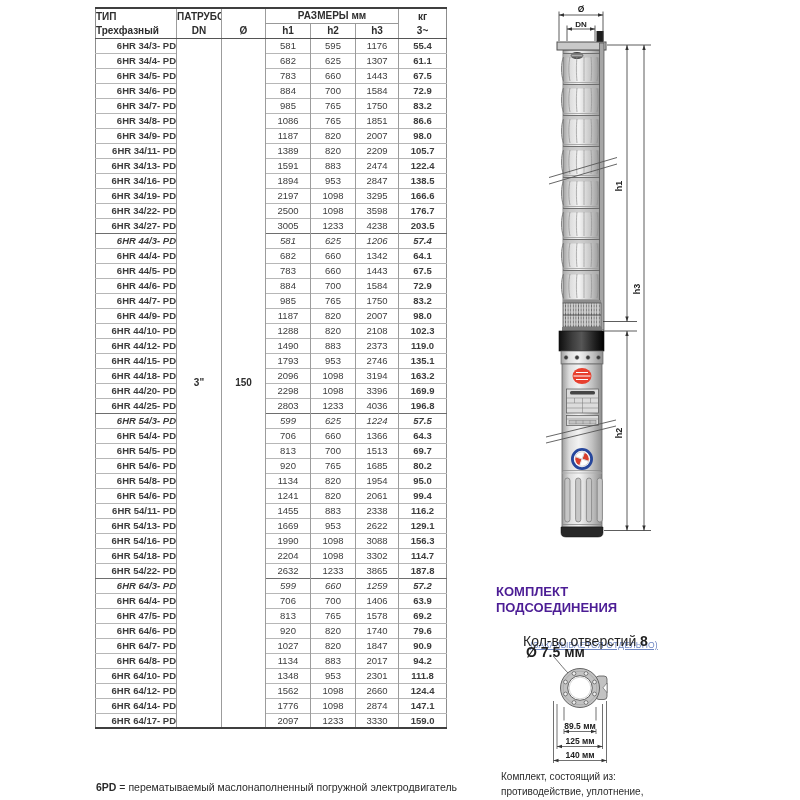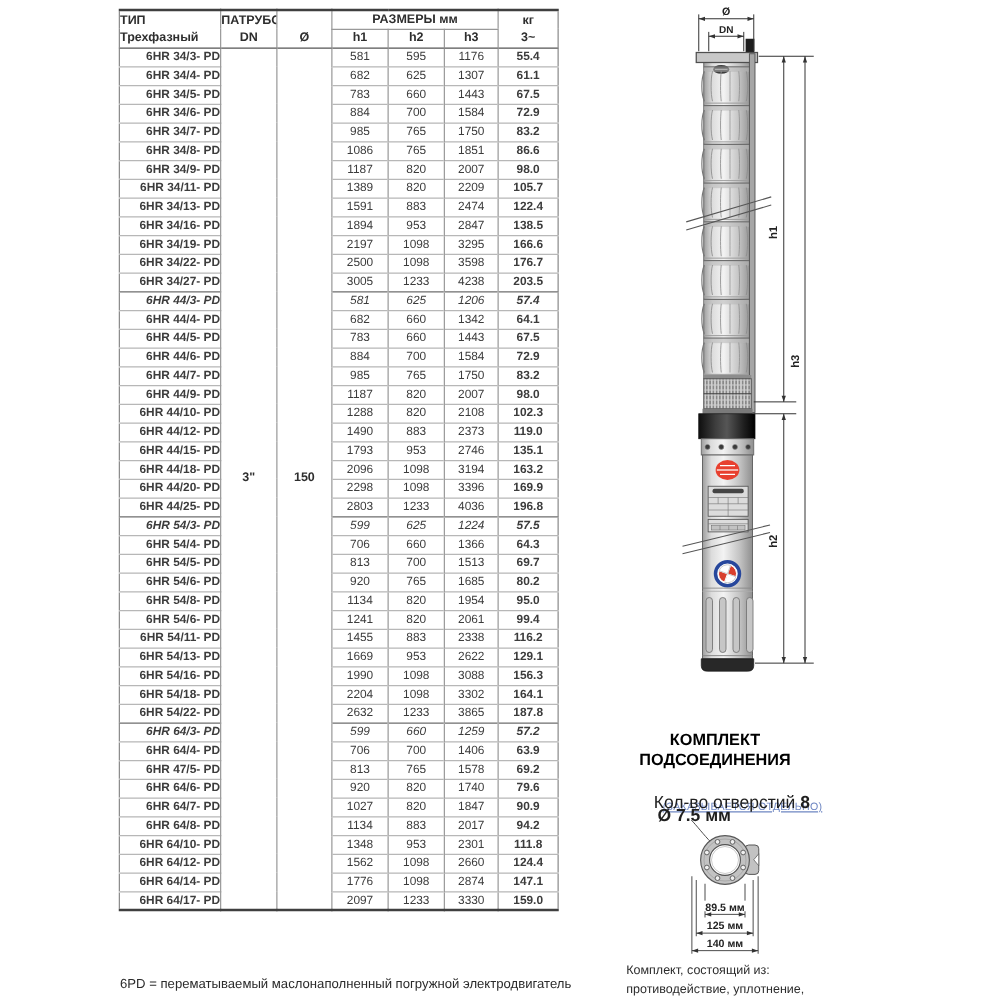--- a/index.html
+++ b/index.html
@@ -22,23 +22,23 @@
   tbody td { border-top:1px solid #b7b7b7; }
   tbody td.merge { border-top:none; text-align:center; font-weight:bold; color:#2e2e2e; font-size:10px; }
   tbody tr.grp td { border-top:1.8px solid #6e6e6e;font-style:italic; }
   td.model { font-weight:bold; color:#2e2e2e;text-align:right; }
   td.model .mn { display:inline-block; width:53px; }
   td.num { text-align:center; color:#454545; }
   td.kg  { text-align:center; font-weight:bold; color:#1d1d1d; }
 
   
   .footnote { position:absolute; left:96px; top:781px; font-size:10.5px; color:#2b2b2b; }
-  .footnote b { font-weight:normal;margin-top:41px; }
-  .kit-title { position:absolute; left:456px; top:584px; width:232px; text-align:center;
-               font-size:13px; font-weight:bold; color:#000000; line-height:15.5px; }
+  .footnote b { font-weight:bold;margin-top:41px; }
+  .kit-title { position:absolute; left:496px; top:584px; width:232px; 
+               font-size:13px; font-weight:bold; color:#4c1d95; line-height:15.5px; }
   .kit-subtitle { position:absolute; left:478px; top:640px; width:232px; text-align:center;
                font-size:8.5px; color:#6e86c2; letter-spacing:0.2px;text-decoration:underline; }
   .kit-holes { position:absolute; left:523px; top:636px; font-size:14px; color:#1f1f1f; line-height:11px; }
   .kit-holes .bold { font-weight:bold; }
   .kit-desc { position:absolute; left:501px; top:770px; font-size:10px; color:#2c2c2c; line-height:14.5px; }
 
   svg .dimtxt { font-family:"Liberation Sans", sans-serif; font-weight:bold; fill:#222; }
 </style>
 </head>
 <body>
@@ -312,21 +312,21 @@
           <td class="num cLeft">1990</td>
           <td class="num cLeft">1098</td>
           <td class="num cLeft">3088</td>
           <td class="kg cLeft">156.3</td>
         </tr>
         <tr>
           <td class="model"><span class="mn">6HR 54/18</span><span class="ms">- PD</span></td>
           <td class="num cLeft">2204</td>
           <td class="num cLeft">1098</td>
           <td class="num cLeft">3302</td>
-          <td class="kg cLeft">164.1</td>
+          <td class="kg cLeft">114.7</td>
         </tr>
         <tr>
           <td class="model"><span class="mn">6HR 54/22</span><span class="ms">- PD</span></td>
           <td class="num cLeft">2632</td>
           <td class="num cLeft">1233</td>
           <td class="num cLeft">3865</td>
           <td class="kg cLeft">187.8</td>
         </tr>
         <tr class="grp">
           <td class="model"><span class="mn">6HR 64/3</span><span class="ms">- PD</span></td>

